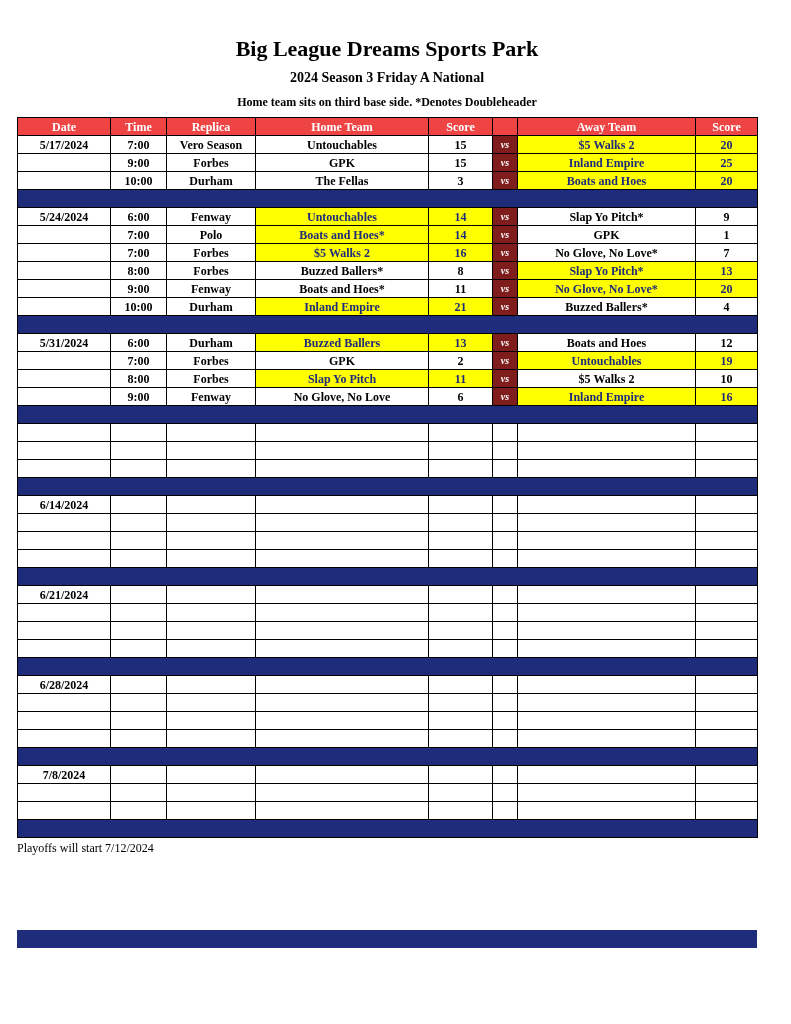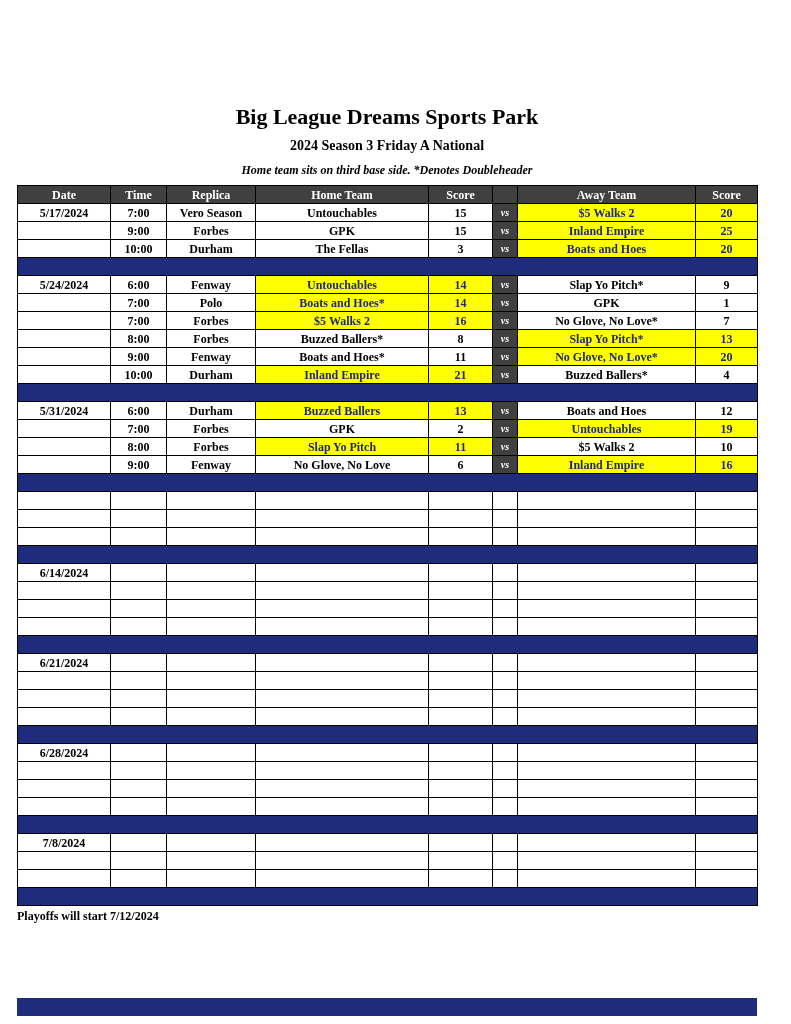--- a/index.html
+++ b/index.html
@@ -1,30 +1,30 @@
 <!DOCTYPE html>
 <html><head>
 <meta charset="utf-8">
 <style>
   html,body{margin:0;padding:0;background:#ffffff;}
   body{width:791px;height:1024px;font-family:"Liberation Serif","DejaVu Serif",serif;}
-  .sheet{padding-top:104px;}
+  .sheet{padding-top:36px;}
   .heading-wrap{width:740px;margin-left:17px;text-align:center;}
   h1{margin:0;font-size:22px;font-weight:bold;color:#000;}
   h2{margin:8px 0 0 0;font-size:14px;font-weight:bold;color:#000;}
-  .note{margin-top:9px;font-size:12px;font-weight:bold;font-style:italic;color:#000;}
+  .note{margin-top:9px;font-size:12px;font-weight:bold;color:#000;}
   table{border-collapse:collapse;table-layout:fixed;width:740px;margin:7px 0 0 17px;}
   th,td{border:1px solid #000;height:17px;padding:0 2px;font-size:12px;font-weight:bold;
         text-align:center;vertical-align:middle;white-space:nowrap;overflow:hidden;line-height:1;}
-  thead th{background:#404040;color:#ffffff;}
+  thead th{background:#ef4444;color:#ffffff;}
   td{background:#ffffff;color:#000;}
-  td.vs{background:#404040;color:#ffffff;font-style:italic;font-size:10px;font-weight:bold;}
+  td.vs{background:#7f1d1d;color:#ffffff;font-style:italic;font-size:10px;font-weight:bold;}
   td.win{background:#ffff00;color:#1f2b7b;}
   tr.sep td{background:#1f2b7b;border-left:1px solid #000;border-right:1px solid #000;}
-  .footer-note{margin:3px 0 0 17px;font-size:12px;font-weight:bold;color:#000;}
+  .footer-note{margin:3px 0 0 17px;font-size:12px;font-weight:normal;color:#000;}
   .bottom-bar{width:740px;height:18px;background:#1f2b7b;margin:74px 0 0 17px;}
 </style>
 </head>
 <body>
 
 <div class="sheet">
 
   <div class="heading-wrap">
     <h1>Big League Dreams Sports Park</h1>
     <h2>2024 Season 3 Friday A National</h2>

